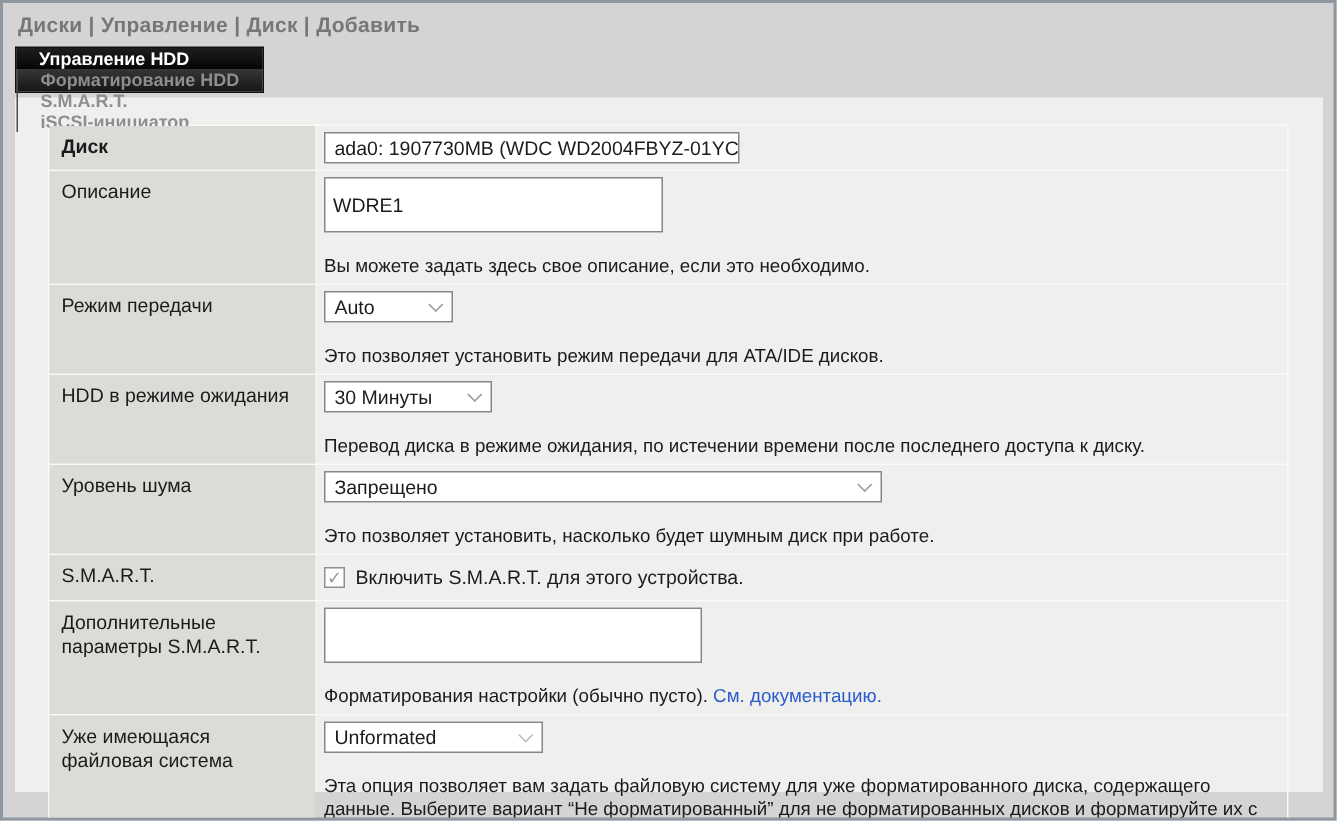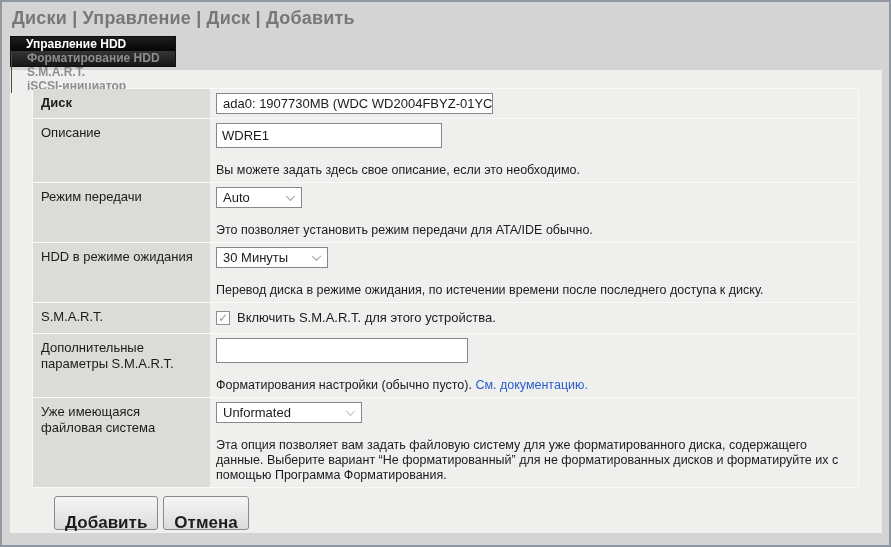--- a/index.html
+++ b/index.html
@@ -7,21 +7,21 @@
   body {
     font-family: "Liberation Sans", "DejaVu Sans", sans-serif;
     font-size: 13px;
     color: #1b1b1b;
     background: #d4d4d4;
     border: 2px solid #8f98a1;
     overflow: hidden;
   }
   
   .page-title {
-    font-size: 18px;
+    font-size: 14px;
     font-weight: bold;
     color: #777;
     margin: 6px 0 7px 10px;
     letter-spacing: 0.2px;
   }
   
   .tabbar {
     display: inline-flex;
     margin-left: 8px;
     height: 31px;
@@ -90,21 +90,21 @@
     width: 7px; height: 7px;
     border: solid #9a9a9a;
     border-width: 0 0 1.6px 1.6px;
     transform: rotate(-45deg) translate(1px,-1px);
     flex: 0 0 auto;
     margin-left: 8px;
   }
   .chev.dim { border-color: #bdbdbd; }
   
   .txt {
-    height: 25px;
+    height: 37px;
     border: 1px solid #878787;
     background: #fff;
     font-family: "Liberation Sans", "DejaVu Sans", sans-serif;
     font-size: 13px;
     padding: 0 5px;
     color: #1b1b1b;
   }
   
   .checkbox {
     width: 14px; height: 14px;
@@ -178,36 +178,46 @@
       </div>
     </div>
 
     <div class="row">
       <div class="cell-label">Режим передачи</div>
       <div class="cell-data">
         <div class="select" style="width:86px">
           <span class="sel-text">Auto</span>
           <span class="chev"></span>
         </div>
-        <div class="help">Это позволяет установить режим передачи для ATA/IDE обычно.</div>
+        <div class="help">Это позволяет установить режим передачи для ATA/IDE дисков.</div>
       </div>
     </div>
 
     <div class="row">
       <div class="cell-label">HDD в режиме ожидания</div>
       <div class="cell-data">
         <div class="select" style="width:112px">
           <span class="sel-text">30 Минуты</span>
           <span class="chev"></span>
         </div>
         <div class="help">Перевод диска в режиме ожидания, по истечении времени после последнего доступа к диску.</div>
       </div>
     </div>
 
 
+    <div class="row">
+      <div class="cell-label">Уровень шума</div>
+      <div class="cell-data">
+        <div class="select" style="width:372px">
+          <span class="sel-text">Запрещено</span>
+          <span class="chev"></span>
+        </div>
+        <div class="help">Это позволяет установить, насколько будет шумным диск при работе.</div>
+      </div>
+    </div>
 
     <div class="row row-smart">
       <div class="cell-label">S.M.A.R.T.</div>
       <div class="cell-data">
         <span class="checkbox">
             <span class="checkmark">✓</span>
           </span>
         <span class="cb-label">Включить S.M.A.R.T. для этого устройства.</span>
       </div>
     </div>

